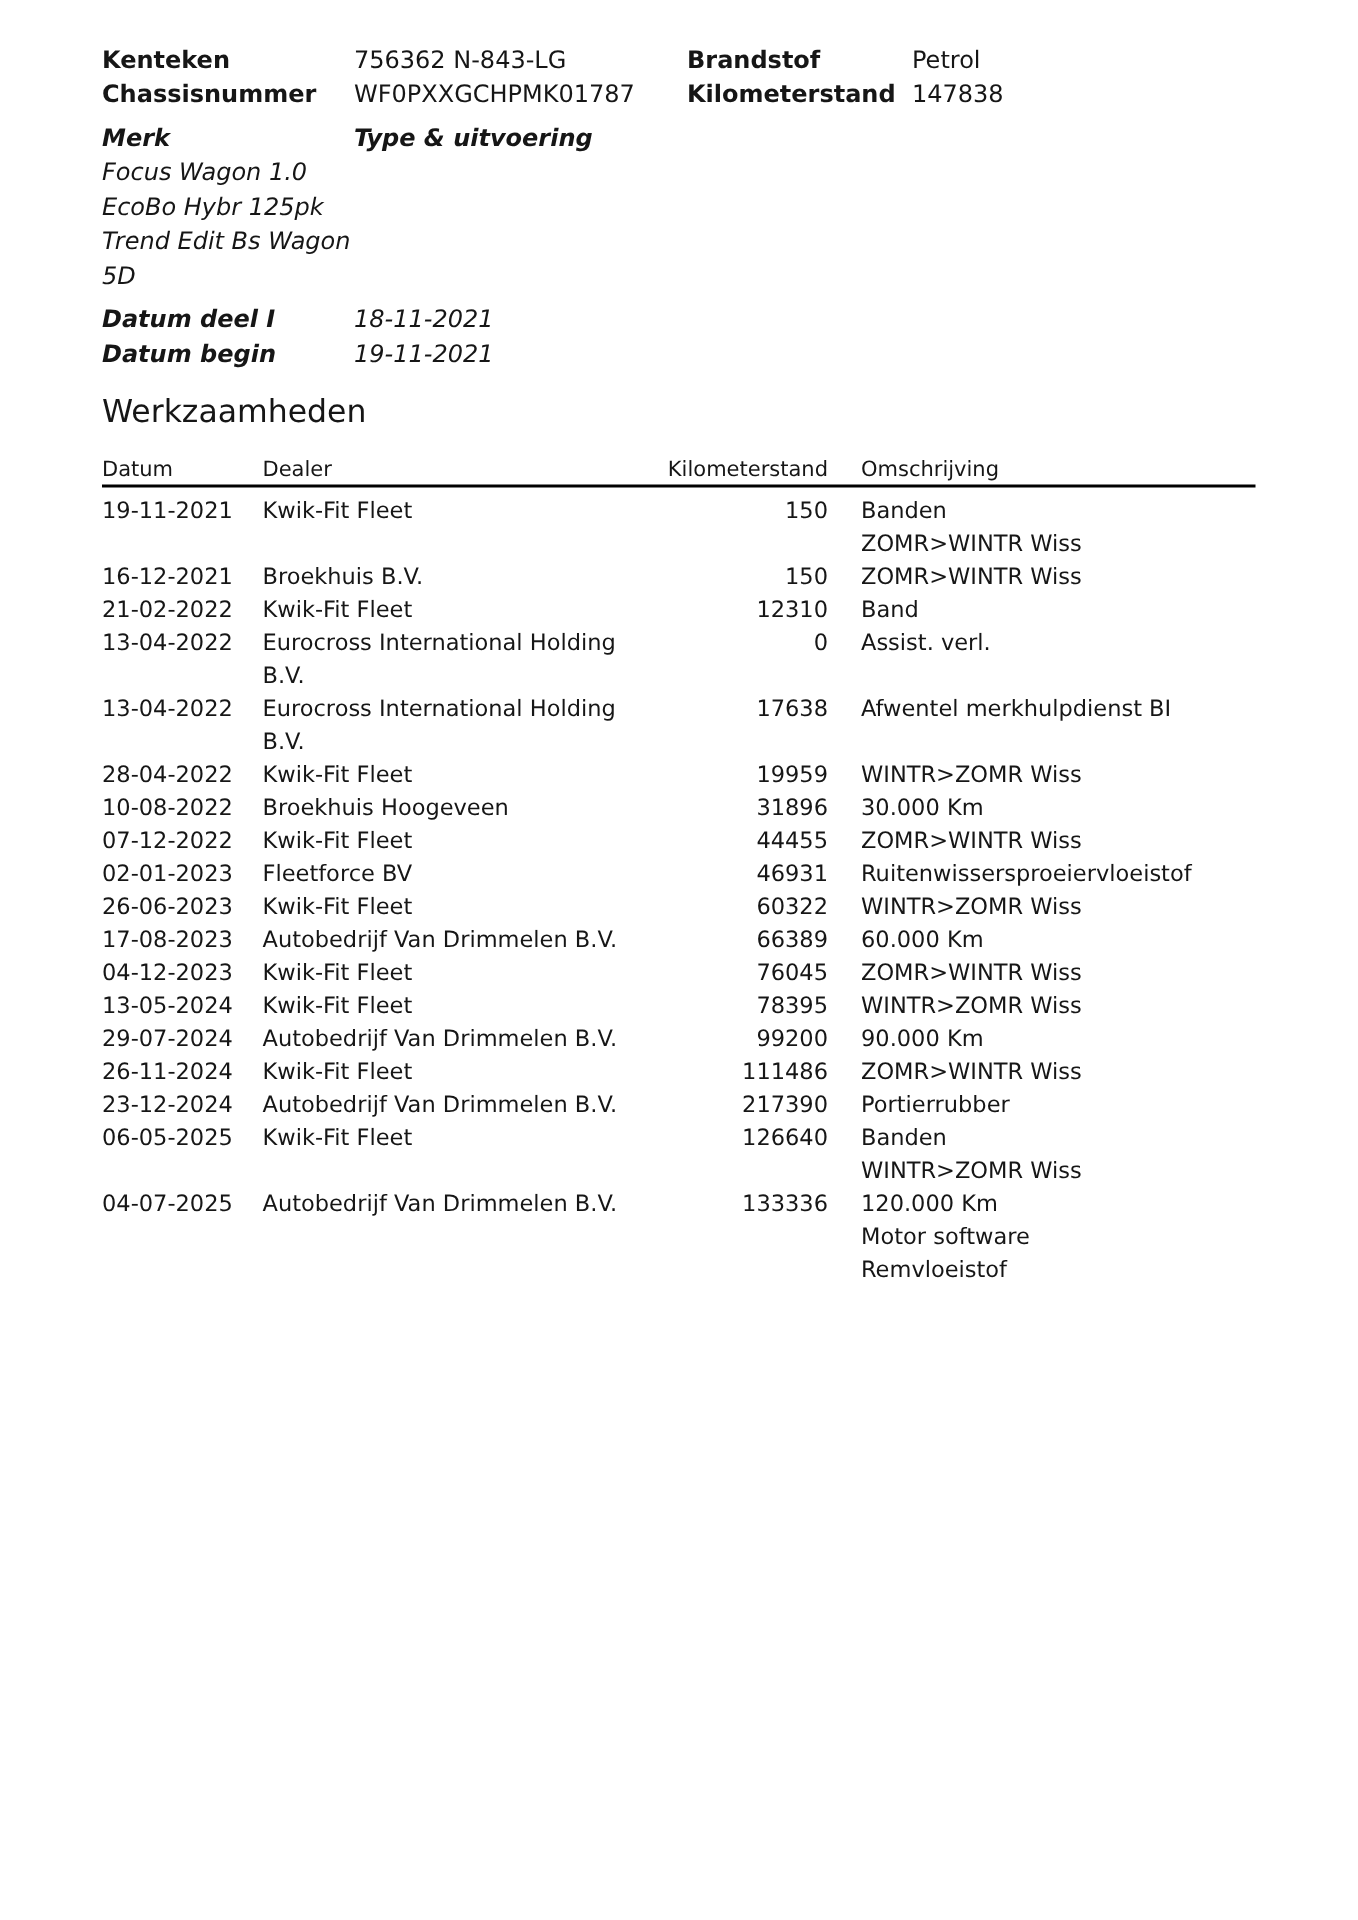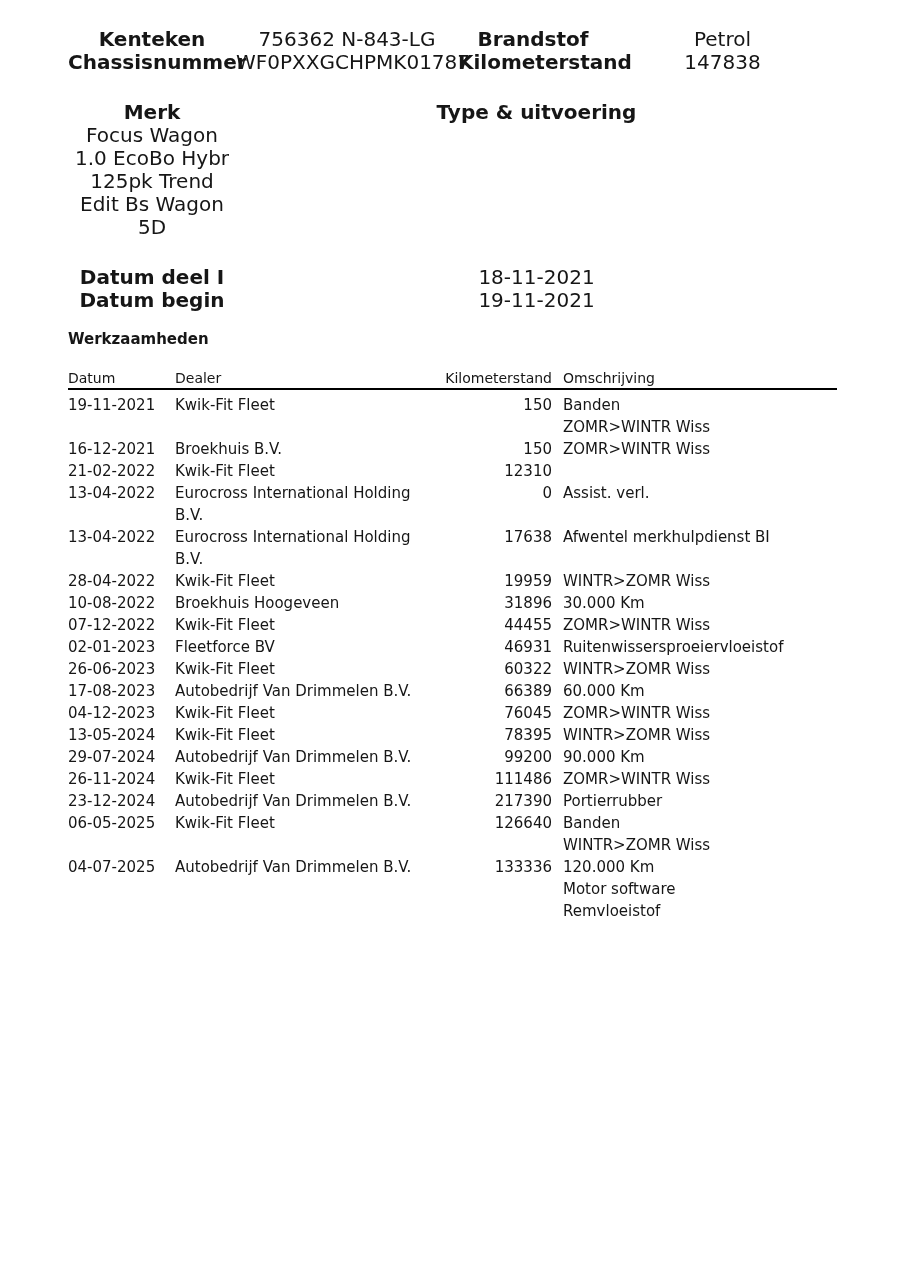--- a/index.html
+++ b/index.html
@@ -15,41 +15,41 @@
 
   .doc-title {
     margin: 84px 0 0 0;
     font-size: 23px; line-height: 28px; font-weight: bold;
     color: #111111; letter-spacing: 0.2px;
   }
 
   .kv-grid { display: grid; margin-top: 28px; }
   .grid-4col { grid-template-columns: 168px 222px 150px auto; }
   .grid-2col { grid-template-columns: 168px auto; }
-  .kv-grid > div { line-height: 23px; font-size: 20px; text-align: center; }
+  .kv-grid > div { line-height: 23px; font-size: 16px; }
   .kv-label { font-weight: bold; }
-  .gap-21 { margin-top: 27px; }
+  .gap-21 { margin-top: 6px; font-style: italic; }
 
   .section-title {
     margin-top: 16px;
-    font-size: 15px; line-height: 23px; font-weight: bold;
+    font-size: 21px; line-height: 23px; font-weight: normal;
   }
 
   .thead {
     display: flex; margin-top: 18px;
     font-size: 14px; line-height: 19px;
     border-bottom: 2px solid #000000;
   }
   .trow { display: flex; font-size: 15px; line-height: 22px; }
   .tbody { margin-top: 4px; }
 
   .c-datum  { width: 107px; flex: 0 0 107px; }
   .c-dealer { width: 240px; flex: 0 0 240px; }
   .c-km     { width: 137px; flex: 0 0 137px; text-align: right; }
-  .c-oms    { flex: 1 1 auto; padding-left: 11px; }
+  .c-oms    { flex: 1 1 auto; padding-left: 22px; }
 </style>
 </head>
 <body>
 
 <div class="page">
   <div class="content">
 
 
     <div class="kv-grid grid-4col">
       <div class="kv-label">Kenteken</div>
@@ -102,20 +102,21 @@
     <div class="c-oms">
             <div>ZOMR&gt;WINTR Wiss</div>
           </div>
   </div>
 
   <div class="trow">
     <div class="c-datum">21-02-2022</div>
     <div class="c-dealer">Kwik-Fit Fleet</div>
     <div class="c-km">12310</div>
     <div class="c-oms">
+            <div>Band</div>
           </div>
   </div>
 
   <div class="trow">
     <div class="c-datum">13-04-2022</div>
     <div class="c-dealer">Eurocross International Holding B.V.</div>
     <div class="c-km">0</div>
     <div class="c-oms">
             <div>Assist. verl.</div>
           </div>

